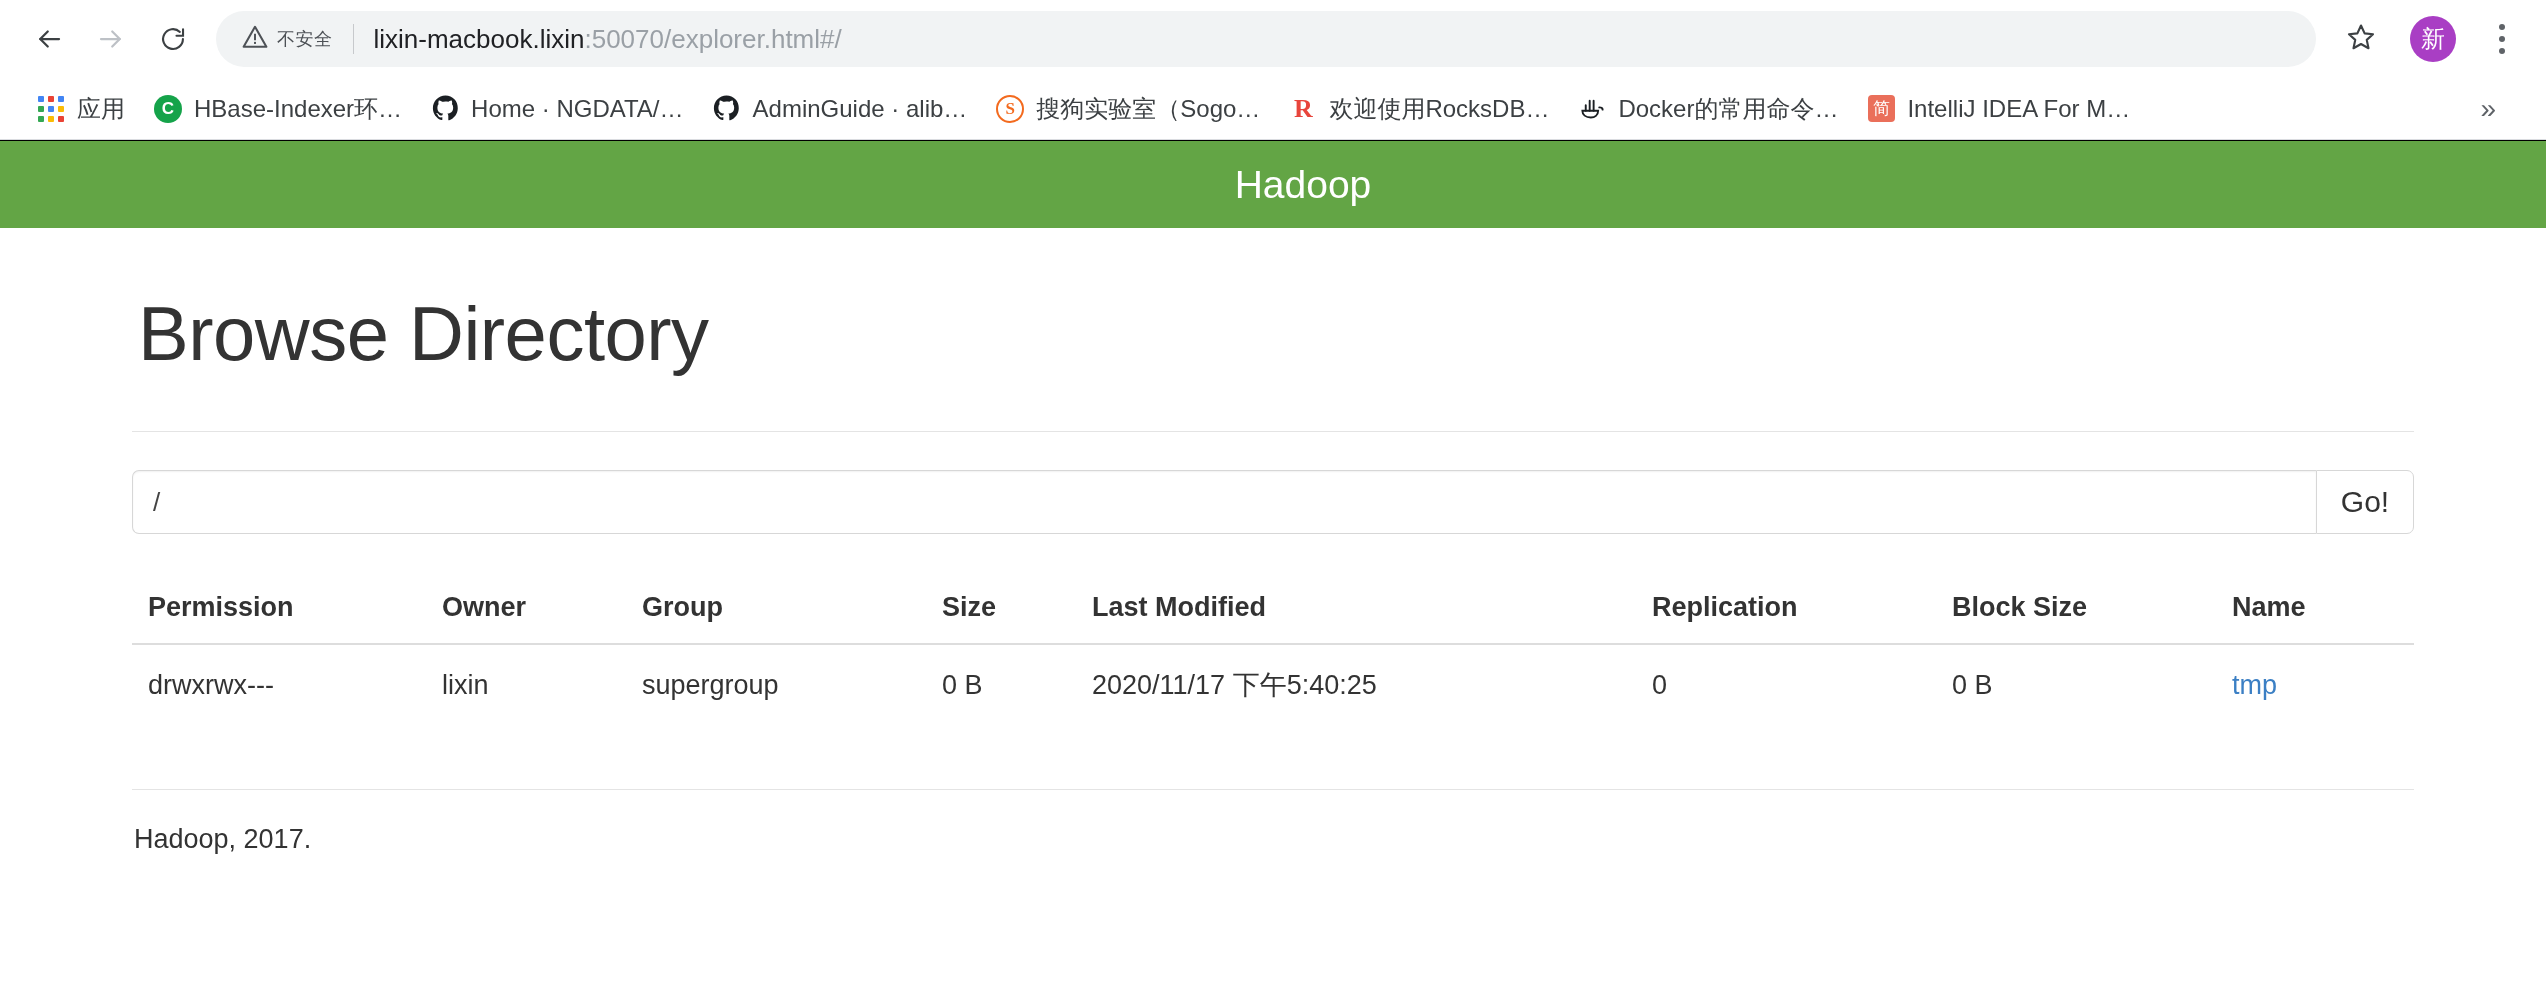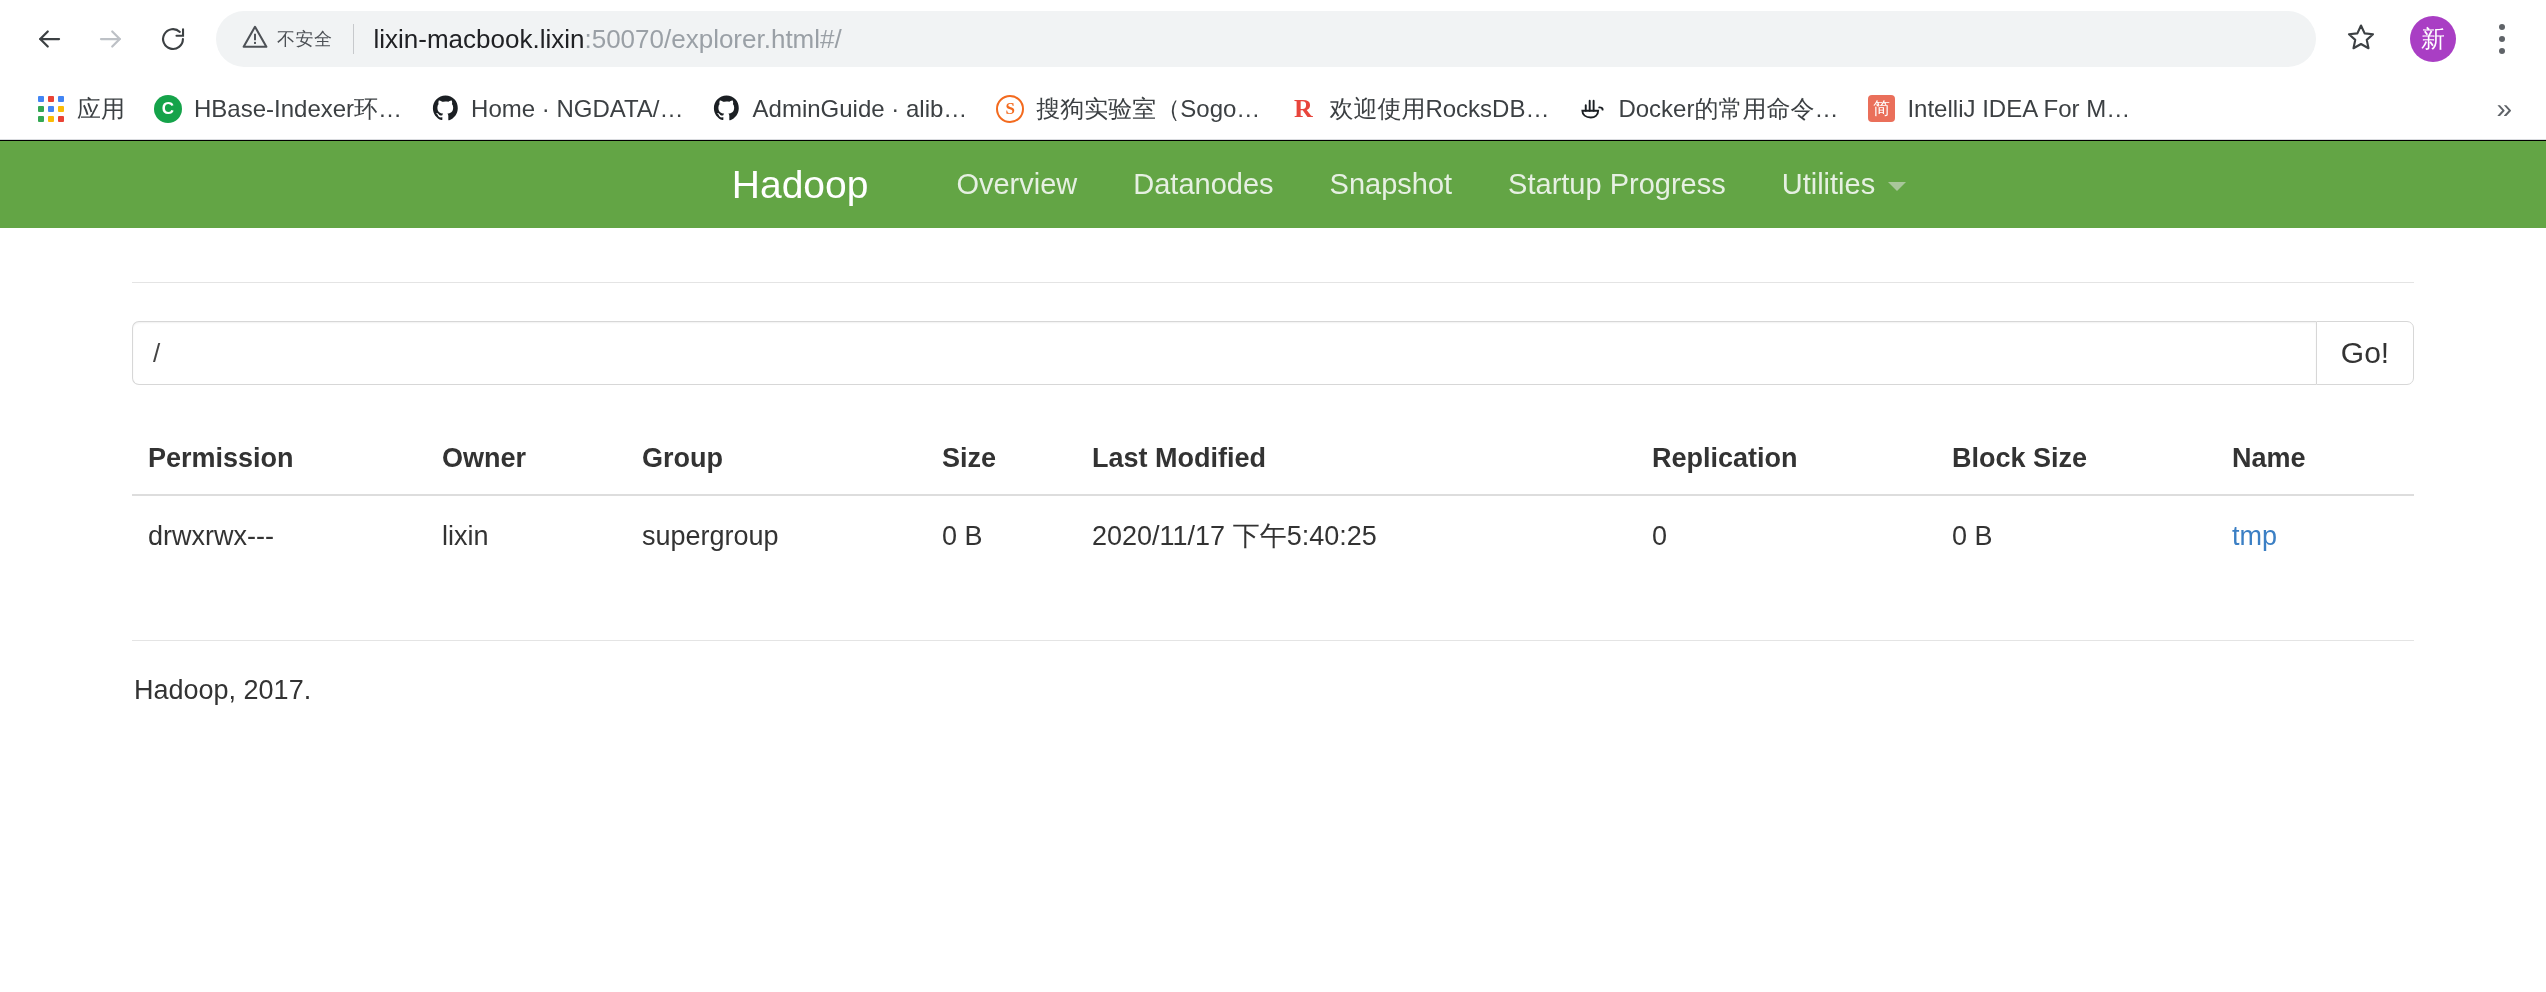--- a/index.html
+++ b/index.html
@@ -90,21 +90,21 @@
     display:flex;flex-direction:column;align-items:center;justify-content:center;
     gap:6px; flex:0 0 auto; cursor:pointer;
   }
   .kebab i { width:6px;height:6px;border-radius:50%;background:#5f6368;display:block; }
 
   
   .bookmarks {
     height: 62px;
     display:flex;
     align-items:center;
-    padding: 0 20px 0 22px;
+    padding: 0 36px 0 22px;
     gap: 0;
     border-bottom:1px solid #dadce0;
     position:relative;
   }
   .bm {
     display:flex; align-items:center; gap:11px;
     padding: 6px 14px;
     border-radius:6px;
     cursor:pointer;
     flex:0 0 auto;
@@ -413,42 +413,25 @@
       </span>
       <span class="bm-label">IntelliJ IDEA For M…</span>
     </div>
 
     <div class="bm-overflow">»</div>
   </div>
 </div>
 
 <div class="hdp-navbar">
   <div class="hdp-brand">Hadoop</div>
-  <div class="hdp-links">
-    <div class="hdp-link">
-      <span>Overview</span>
-    </div>
-    <div class="hdp-link">
-      <span>Datanodes</span>
-    </div>
-    <div class="hdp-link">
-      <span>Snapshot</span>
-    </div>
-    <div class="hdp-link">
-      <span>Startup Progress</span>
-    </div>
-    <div class="hdp-link">
-      <span>Utilities</span>
-      <span class="caret"></span>
-    </div>
-  </div>
 </div>
 
 <div class="container">
 
+  <h1 class="page-title">Browse Directory</h1>
 
   <hr class="rule">
 
   <div class="input-group">
     <input class="path-input" type="text" value="/" style="">
     <button class="go-btn">Go!</button>
   </div>
 
   <table class="files">
     <thead>

